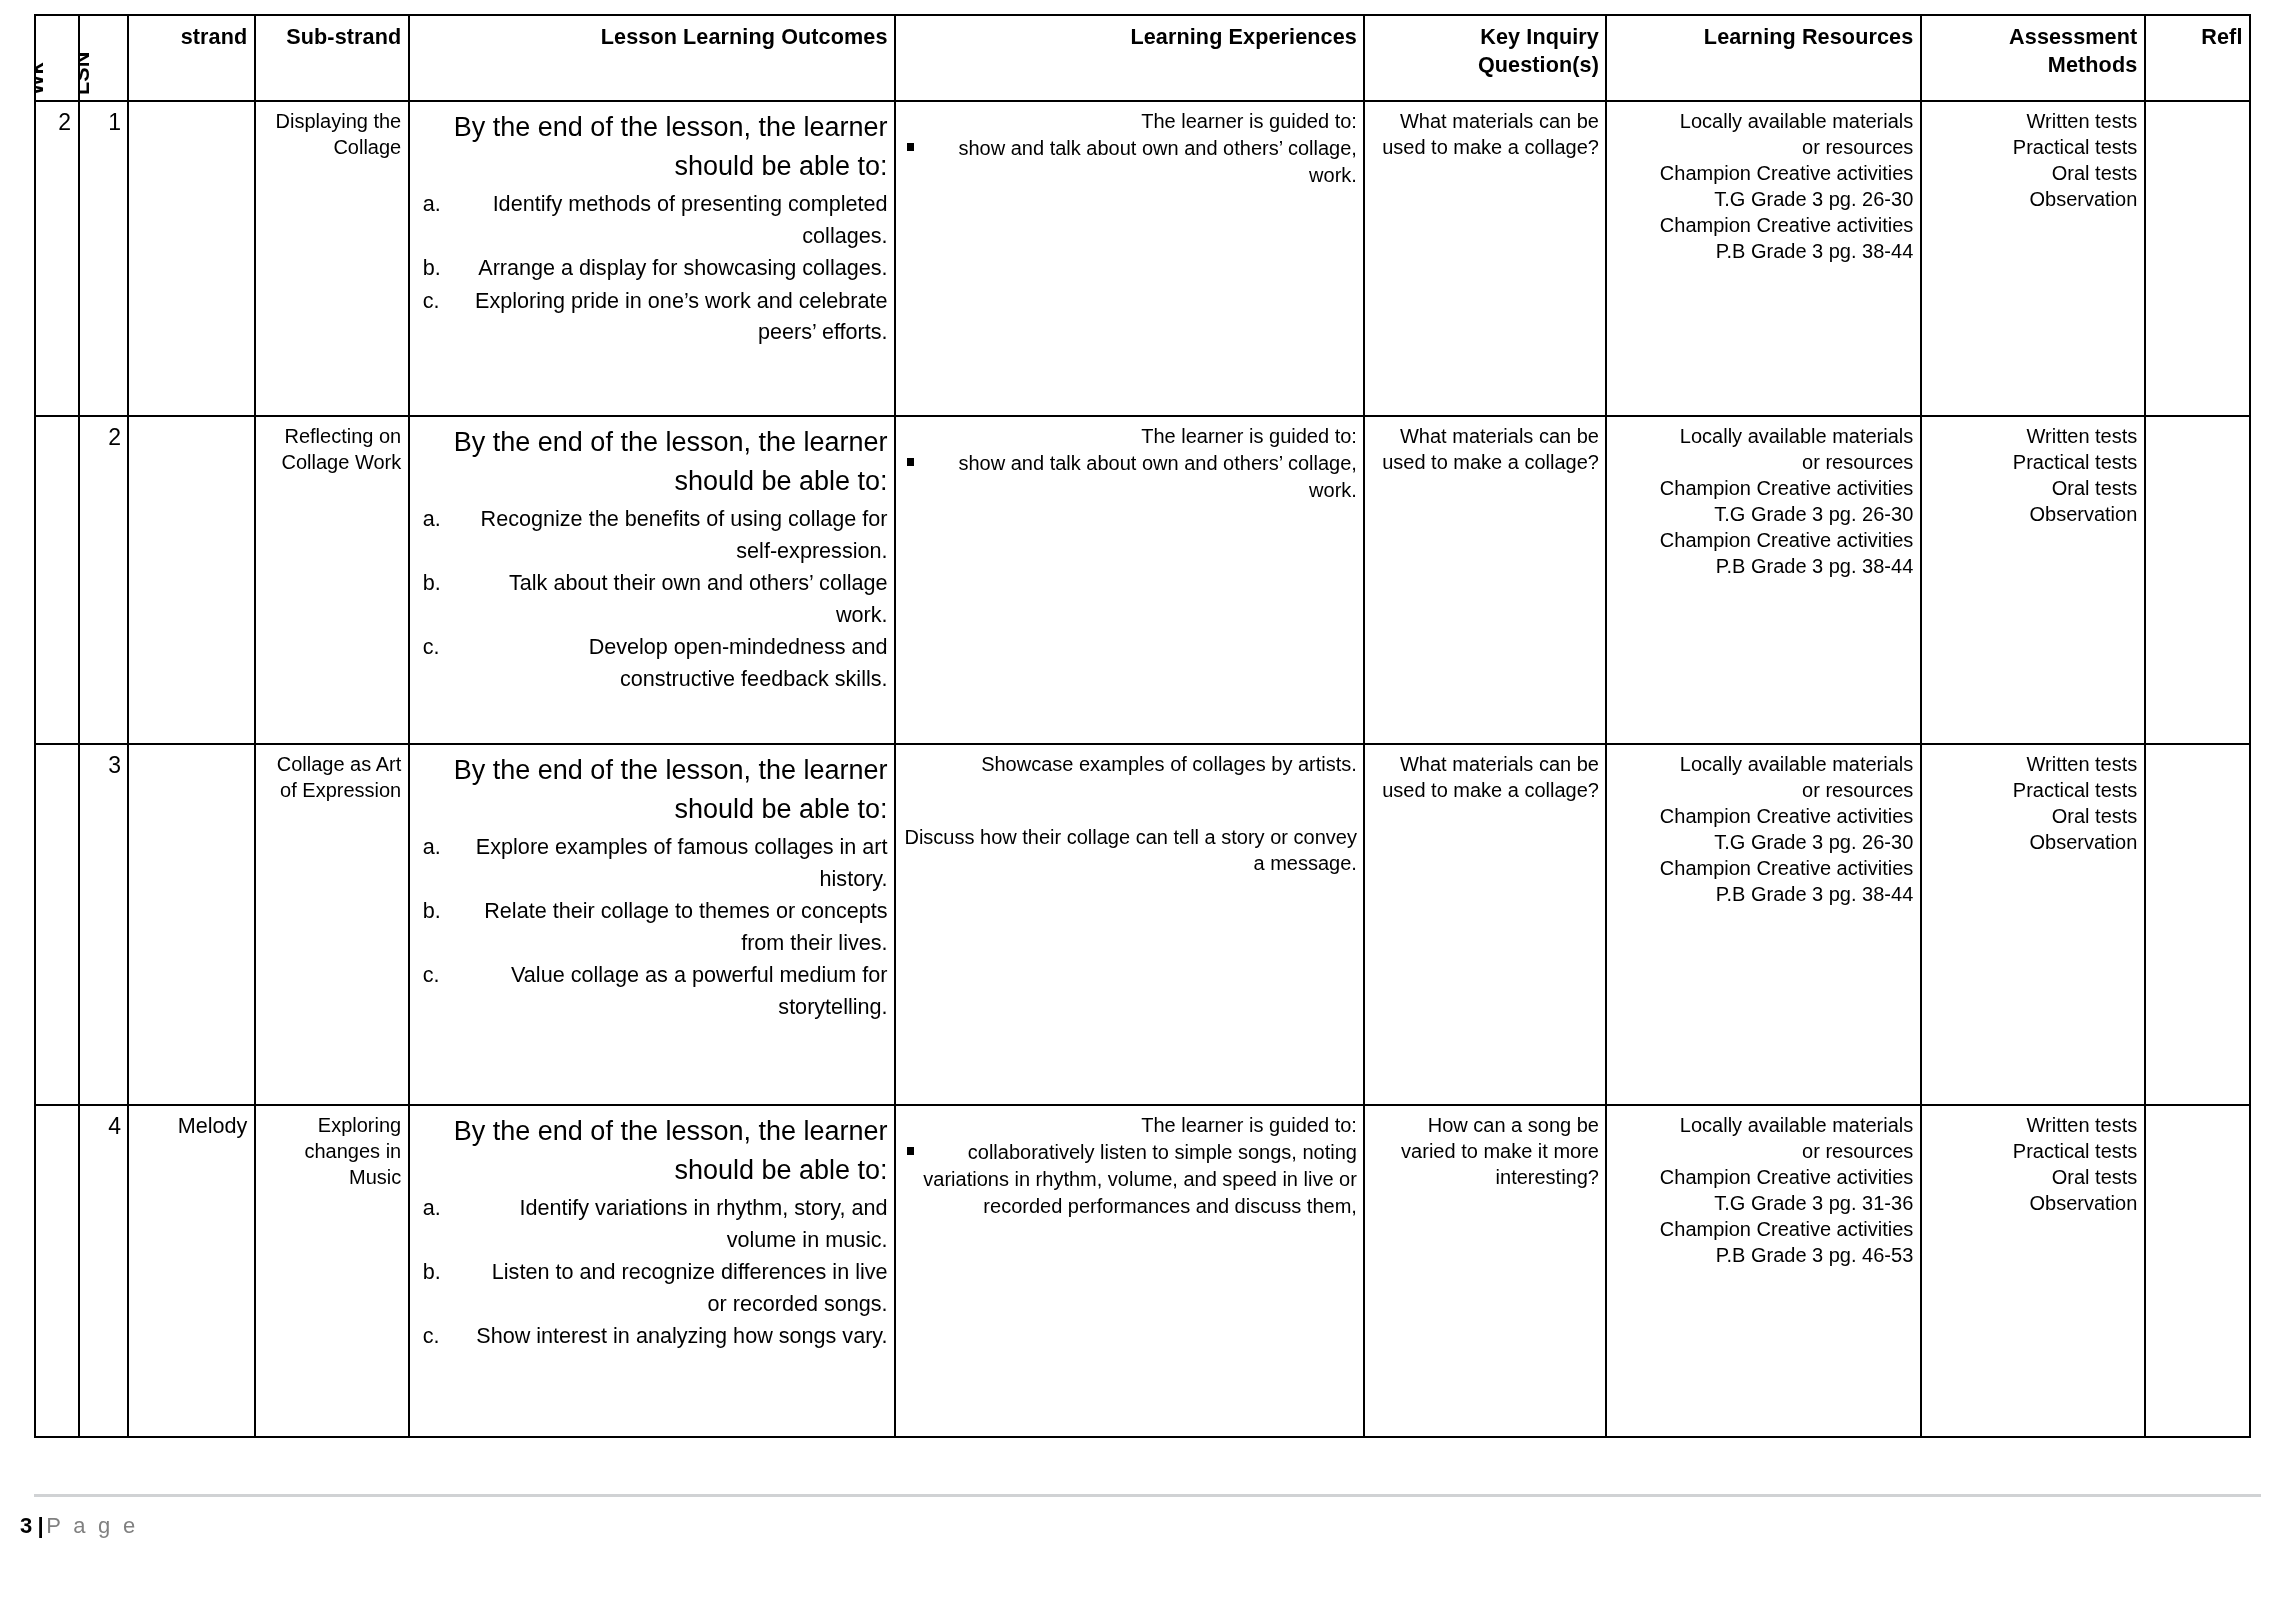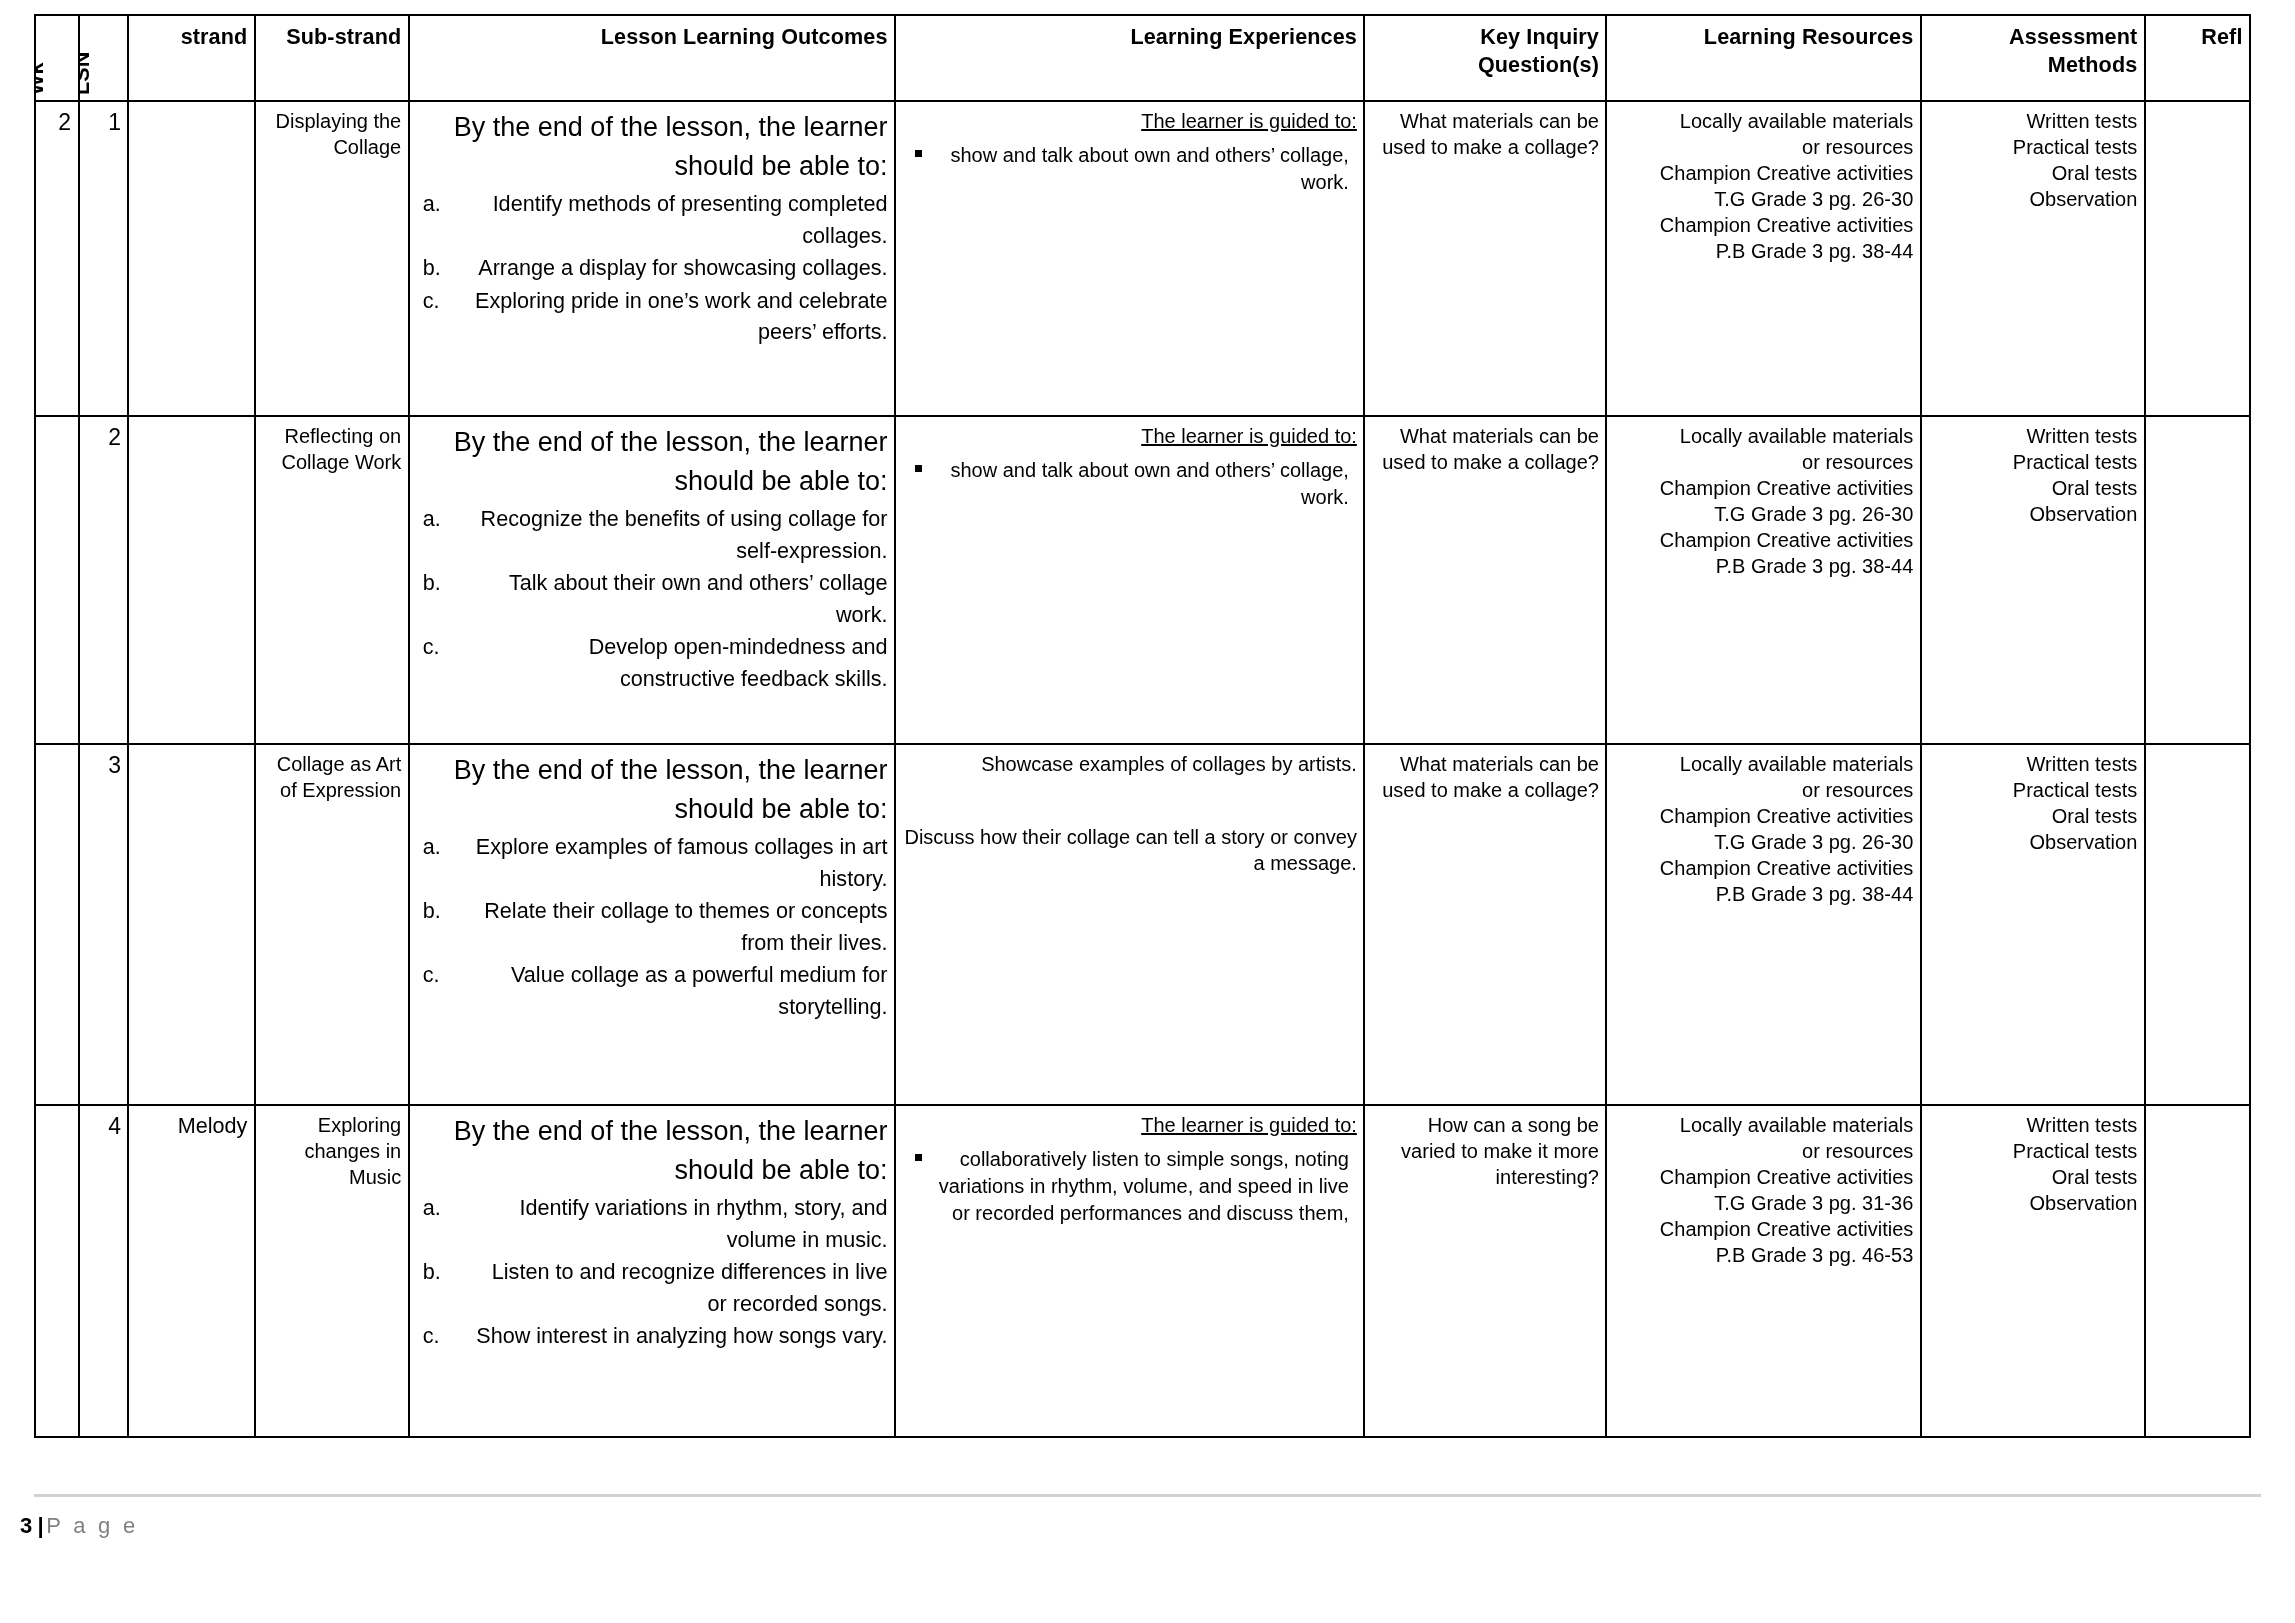--- a/index.html
+++ b/index.html
@@ -125,24 +125,24 @@
     position: absolute;
     left: 5.2px;
     top: 0;
   }
   td.le {
     font-size: 20px;
     line-height: 1.35;
     padding-top: 6.5px;
     padding-left: 5.2px;
   }
-  td.le .intro { margin: 0 0 1.3px 0; text-decoration: underline; }
+  td.le .intro { margin: 0 0 1.3px 0; }
   td.le ul.bul {
     list-style: none;
-    margin: 8px;
+    margin: 0;
     padding: 0;
   }
   td.le ul.bul li {
     position: relative;
     padding-left: 18.3px;
     line-height: 1.35;
   }
   td.le ul.bul li .sq {
     position: absolute;
     left: 2.6px;

